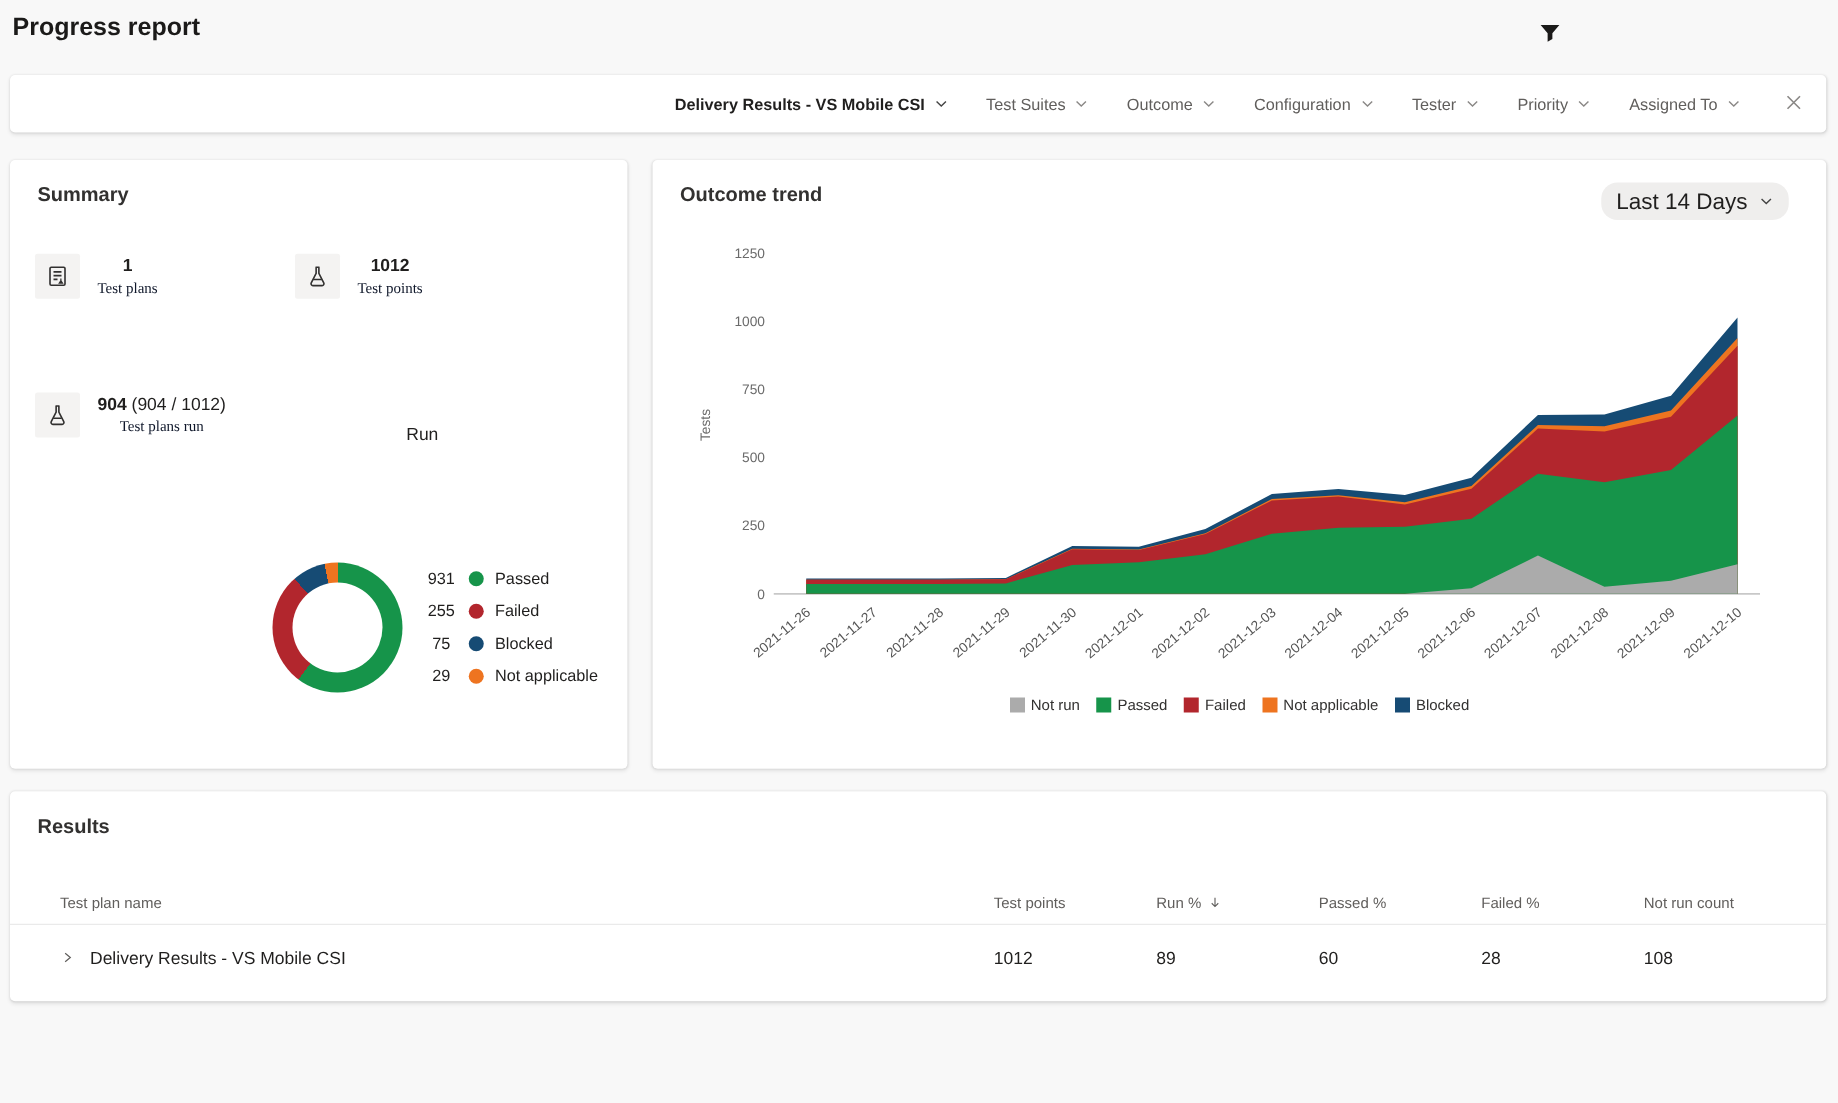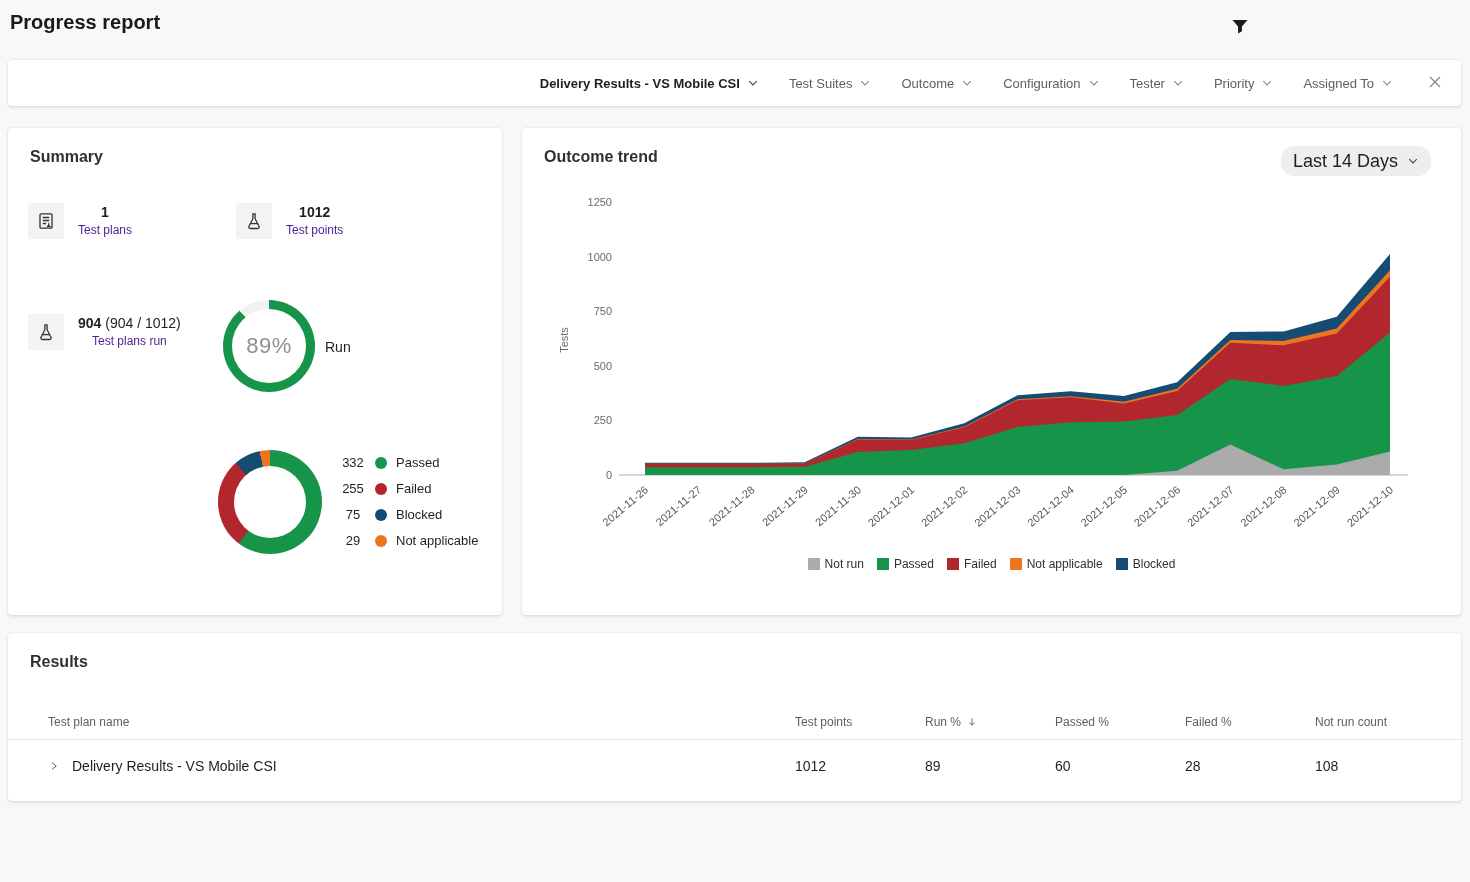--- a/index.html
+++ b/index.html
@@ -25,21 +25,21 @@
   #plan-dropdown { font-weight:700; color:#201f1e; }
   #plan-dropdown svg { color:#444; }
   #filter-close { width:18px; height:18px; cursor:pointer; color:#8a8886; margin-left:4px; }
   
   #summary-card { left:8px; top:128px; width:494px; height:487px;text-align:center; }
   .card-title { position:absolute; left:22px; top:20px; font-size:16px; font-weight:700; color:#323130; }
   .stat { position:absolute; display:flex; gap:14px; align-items:flex-start; }
   .icon-box { width:36px; height:36px; background:#f4f3f2; border-radius:2px; display:flex; align-items:center; justify-content:center; color:#323130; }
   .stat-value { font-size:14px; font-weight:700; line-height:18px; }
   .stat-detail { font-weight:400; }
-  .stat-label { font-size:12px; color:#4c1d95; margin-top:2px; }
+  .stat-label { font-size:12px; color:#0f172a; margin-top:2px;font-family:Liberation Serif, serif; }
   .donut { position:absolute; border-radius:50%; }
   .donut .hole { position:absolute; background:#fff; border-radius:50%; display:flex; align-items:center; justify-content:center; }
   #run-donut { left:215px; top:172px; width:92px; height:92px; }
   #run-donut .hole { inset:9px; }
   #run-donut-pct { font-size:22px; color:#8f8f8f; letter-spacing:.5px; }
   #run-donut-label { position:absolute; left:317px; top:211px; font-size:14px; }
   #outcome-donut { left:210px; top:322px; width:104px; height:104px; }
   #outcome-donut .hole { inset:16px; }
   #sum-legend { position:absolute; left:332px; top:326px; display:flex; flex-direction:column; gap:8px; }
   .sl-row { display:flex; align-items:center; gap:9px; font-size:13px; line-height:18px; }
@@ -168,34 +168,29 @@
     </div>
     <div>
       <div class="stat-value">
         <span>904</span>
         <span class="stat-detail">(904 / 1012)</span>
       </div>
       <div class="stat-label">Test plans run</div>
     </div>
   </div>
 
-  <div class="donut" id="run-donut" style="background: conic-gradient(var(--passed) 0deg 320.40000000000003deg, var(--ring-track) 320.40000000000003deg 360deg);">
-    <div class="hole">
-        <span id="run-donut-pct">89%</span>
-      </div>
-  </div>
   <div id="run-donut-label">Run</div>
 
 
   <div class="donut" id="outcome-donut" style="background: conic-gradient(var(--passed) 0deg 217.03539823008848deg,var(--failed) 217.03539823008848deg 318.5840707964602deg,var(--blocked) 318.5840707964602deg 348.45132743362836deg,var(--not-applicable) 348.45132743362836deg 360.00000000000006deg);">
     <div class="hole"></div>
   </div>
   <div id="sum-legend">
       <div class="sl-row">
-        <span class="sl-count">332</span>
+        <span class="sl-count">931</span>
         <span class="sl-dot" style="background:var(--passed)"></span>
         <span>Passed</span>
       </div>
       <div class="sl-row">
         <span class="sl-count">255</span>
         <span class="sl-dot" style="background:var(--failed)"></span>
         <span>Failed</span>
       </div>
       <div class="sl-row">
         <span class="sl-count">75</span>

